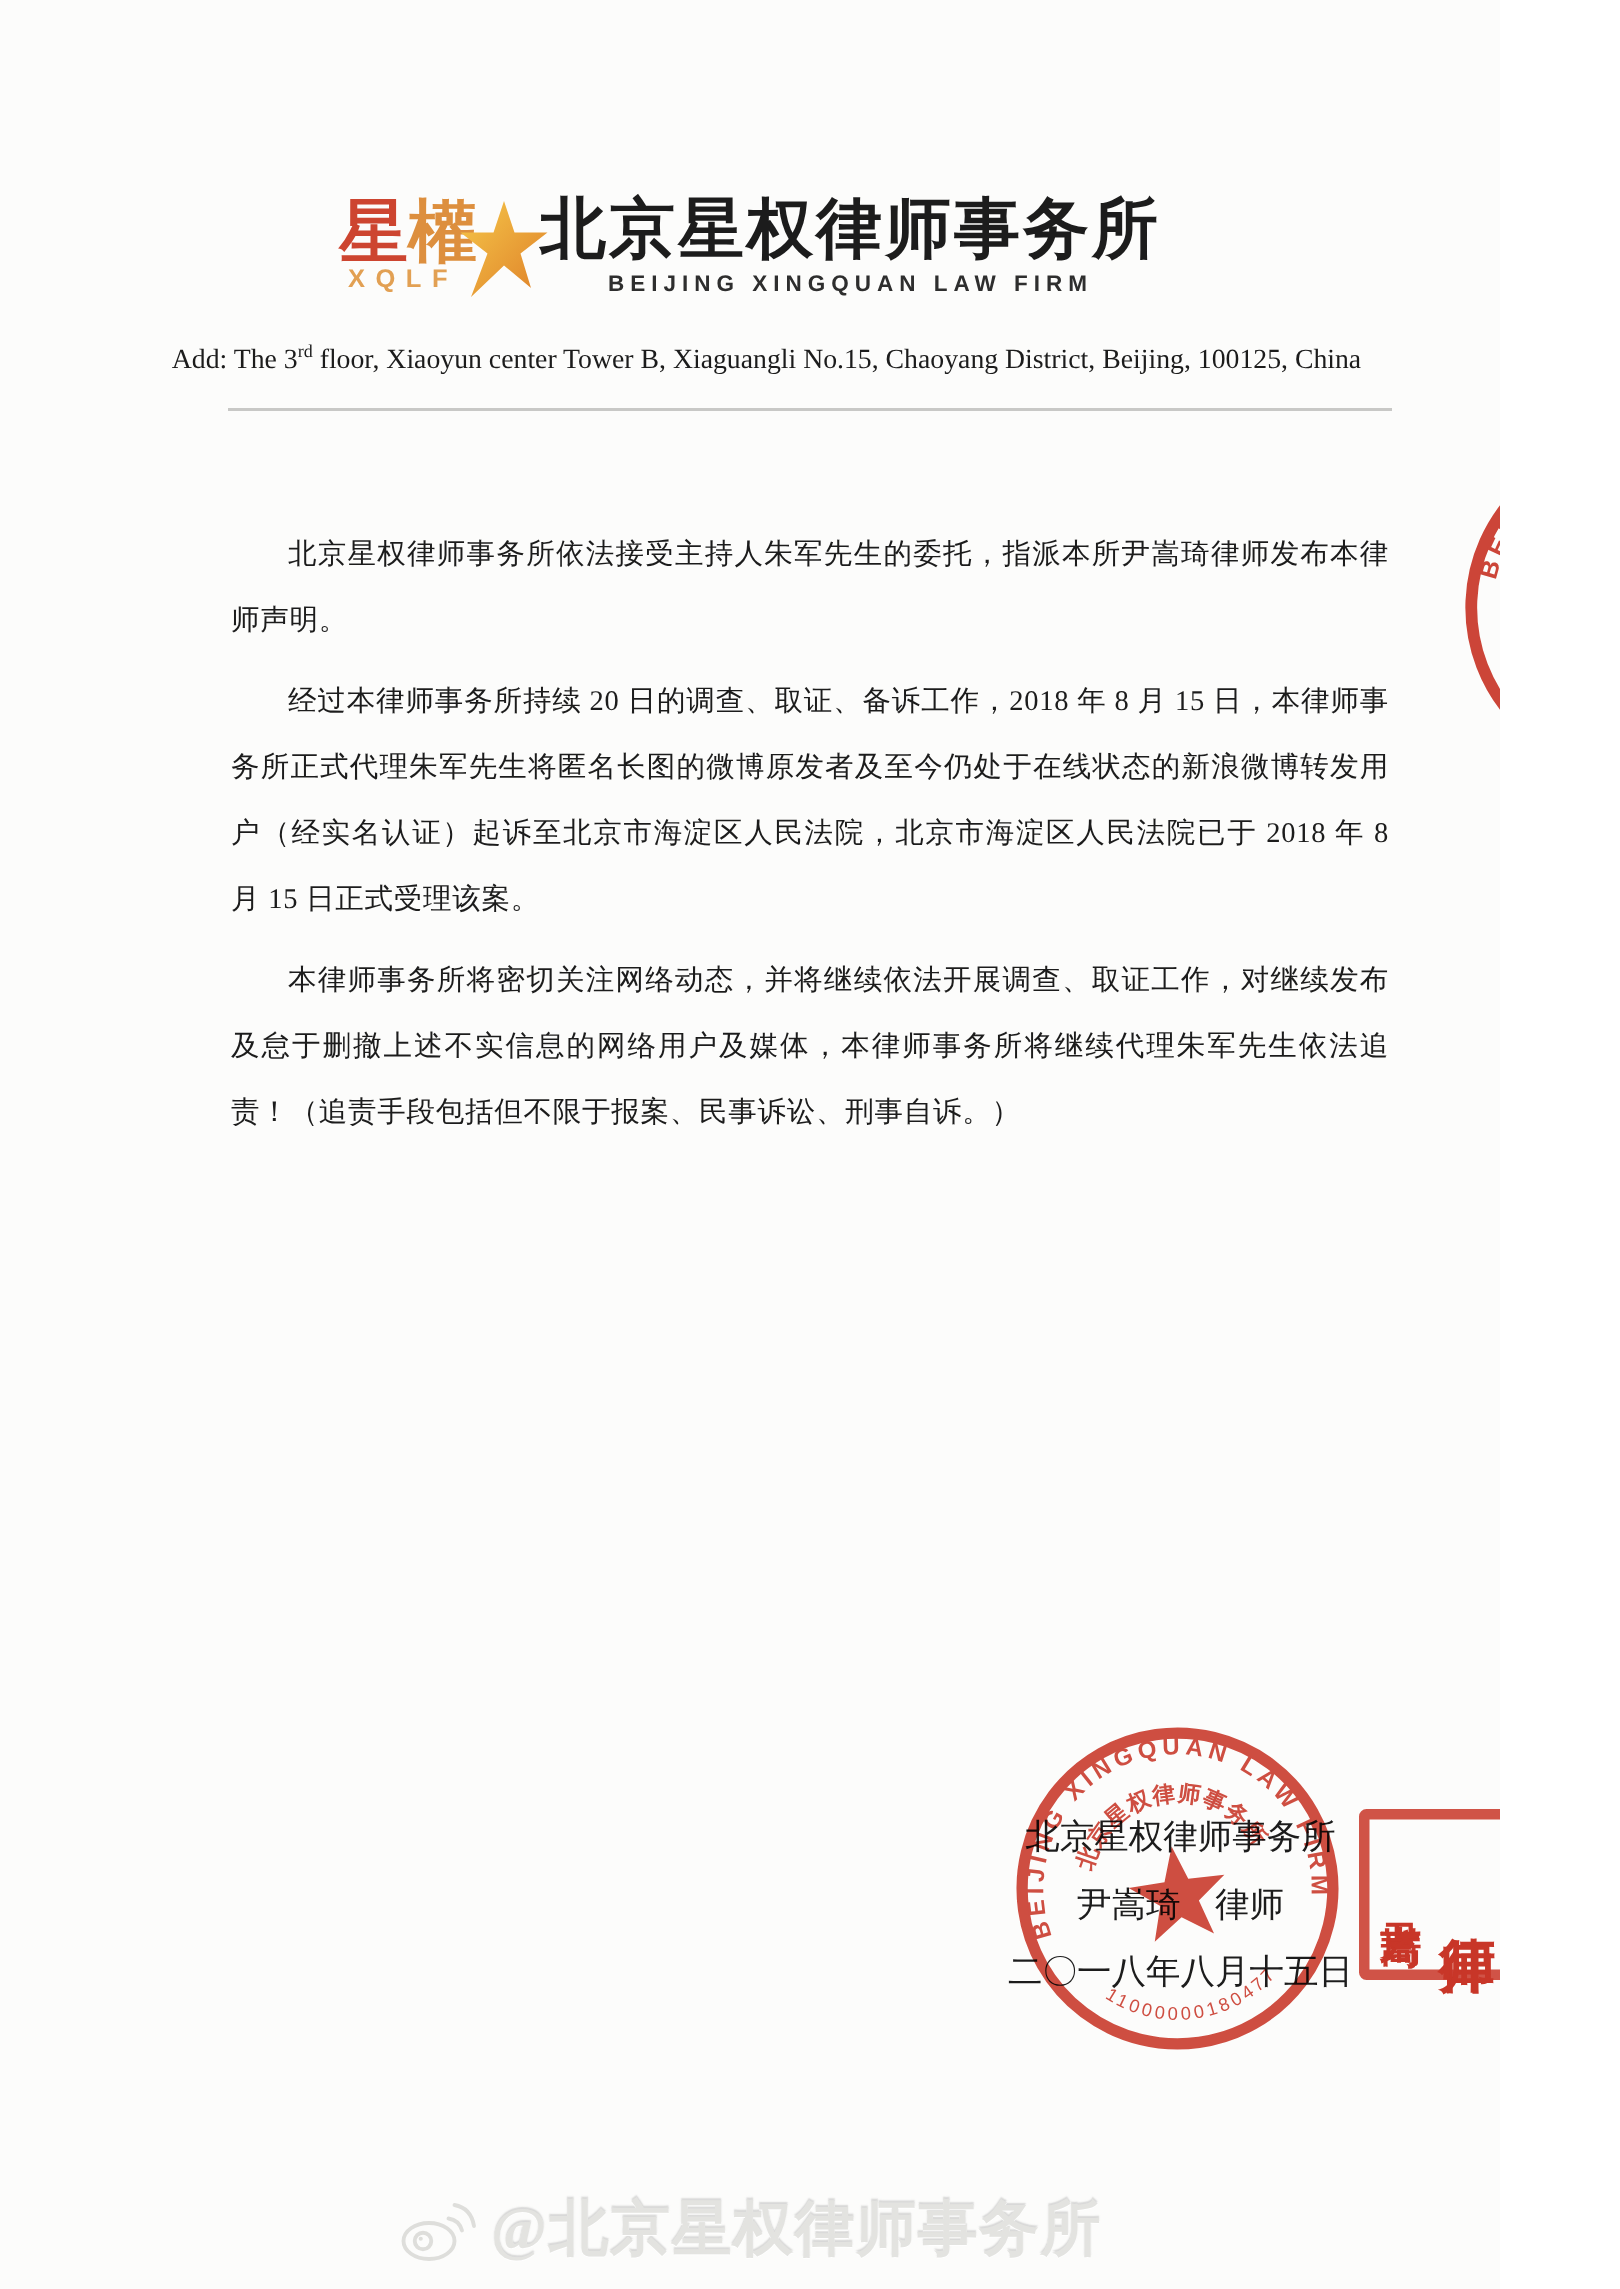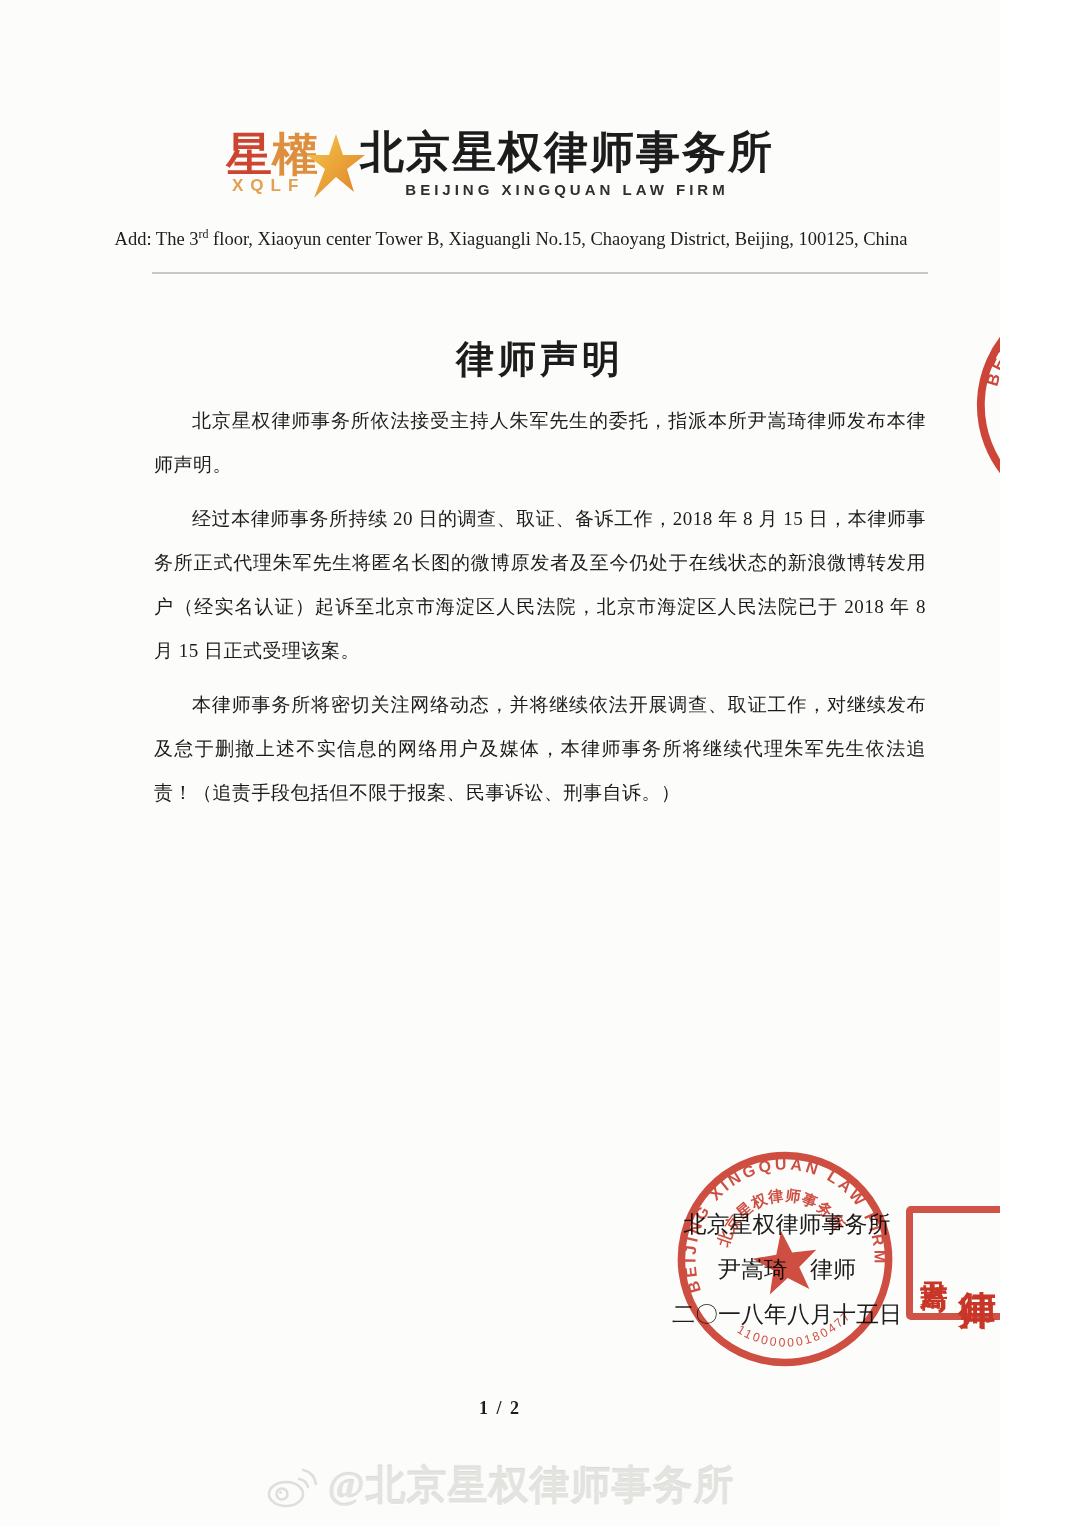--- a/index.html
+++ b/index.html
@@ -81,21 +81,20 @@
         <div class="en-name">BEIJING XINGQUAN LAW FIRM</div>
       </div>
     </div>
     <div class="addresses">
       <div class="addr-en"><span>Add: The 3</span><sup>rd</sup><span> floor, Xiaoyun center Tower B, Xiaguangli No.15, Chaoyang District, Beijing, 100125, China</span></div>
     </div>
   </div>
   <div class="divider"></div>
 
   <div class="doc">
-    <div class="title">律师声明</div>
     <div class="body">
       <p>北京星权律师事务所依法接受主持人朱军先生的委托，指派本所尹嵩琦律师发布本律师声明。</p>
       <p>经过本律师事务所持续 20 日的调查、取证、备诉工作，2018 年 8 月 15 日，本律师事务所正式代理朱军先生将匿名长图的微博原发者及至今仍处于在线状态的新浪微博转发用户（经实名认证）起诉至北京市海淀区人民法院，北京市海淀区人民法院已于 2018 年 8 月 15 日正式受理该案。</p>
       <p>本律师事务所将密切关注网络动态，并将继续依法开展调查、取证工作，对继续发布及怠于删撤上述不实信息的网络用户及媒体，本律师事务所将继续代理朱军先生依法追责！（追责手段包括但不限于报案、民事诉讼、刑事自诉。）</p>
     </div>
   </div>
 
   <div class="signature">
     <div>北京星权律师事务所</div>
     <div>尹嵩琦　律师</div>
@@ -126,21 +125,20 @@
     <text font-size="17" font-weight="bold" fill="#cb3628" letter-spacing="3.5" font-family="Liberation Sans, sans-serif"><textPath href="#arcTopB" startOffset="50%" text-anchor="middle">BEIJING XINGQUAN LAW FIRM</textPath></text>
     <text font-size="13" fill="#cb3628" letter-spacing="2.5" font-family="Liberation Sans, sans-serif"><textPath href="#arcBotB" startOffset="50%" text-anchor="middle">11000000180477</textPath></text>
     <text font-size="16" font-weight="bold" fill="#cb3628" letter-spacing="1"><textPath href="#arcCnB" startOffset="50%" text-anchor="middle">北京星权律师事务所</textPath></text>
   </svg>
 
   <div class="seal-square">
     <div class="sq-col sq-left">尹嵩琦</div>
     <div class="sq-col sq-right">律师</div>
   </div>
 
-  <div class="page-num">1 / 2</div>
 
   <div class="watermark">
     <svg class="wm-icon" viewBox="0 0 58 48" fill="none" stroke="#dededb" stroke-width="2.6" stroke-linecap="round">
       <ellipse cx="21" cy="32" rx="17" ry="12"></ellipse>
       <circle cx="17" cy="32" r="5.5"></circle>
       <circle cx="15.5" cy="30.5" r="1.4" fill="#dededb" stroke="none"></circle>
       <path d="M34 17 q7 1 9 8"></path>
       <path d="M38 8 q11 2 13 14"></path>
     </svg>
     <span class="wm-text">@北京星权律师事务所</span>

